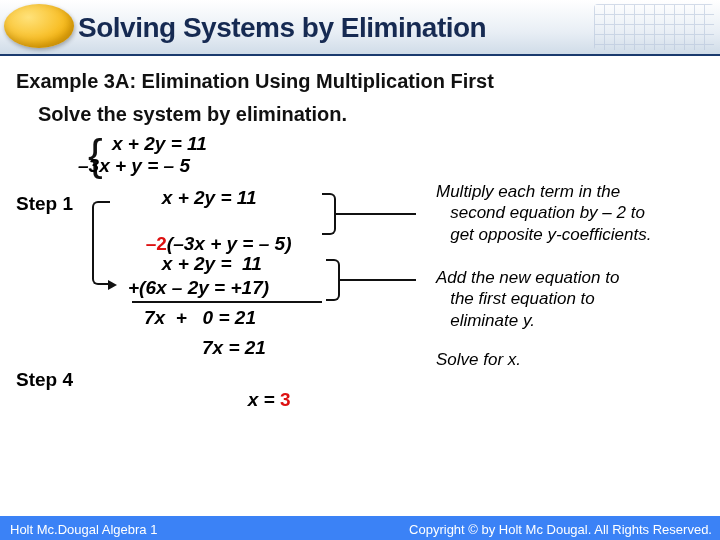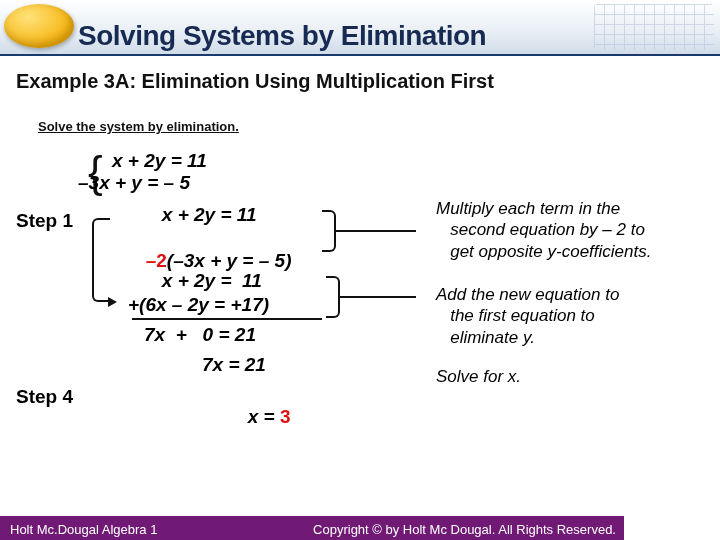--- a/index.html
+++ b/index.html
@@ -2,38 +2,38 @@
 <html><head>
 <meta charset="utf-8">
 <style>
   * { margin:0; padding:0; box-sizing:border-box; }
   body { width:720px; height:540px; background:#fff; font-family:Verdana,Arial,sans-serif; position:relative; overflow:hidden; }
   .header { position:relative; height:56px; background:linear-gradient(#fff,#e8eef5 60%,#d0dce8); border-bottom:2px solid #1a3a6e; }
   .grid-bg { position:absolute; right:6px; top:4px; width:120px; height:46px;
     background-image:linear-gradient(#b8c6dc 1px,transparent 1px),linear-gradient(90deg,#b8c6dc 1px,transparent 1px);
     background-size:10px 10px; opacity:.6; border-radius:4px; }
   .blob { position:absolute; left:4px; top:4px; width:70px; height:44px; background:radial-gradient(ellipse at 35% 30%,#ffe27a,#f6b40e 70%); border-radius:50%; box-shadow:inset -3px -4px 8px rgba(120,80,0,.4), 1px 2px 4px rgba(0,0,0,.3); }
-  .title { position:absolute; left:78px; top:20px; font-weight:bold; font-size:28px; color:#162a52; letter-spacing:-.5px; }
+  .title { position:absolute; left:78px; top:12px; font-weight:bold; font-size:28px; color:#162a52; letter-spacing:-.5px; }
   .content { padding:10px 16px 0 16px; }
-  .example-head { font-weight:bold; font-size:20px; color:#111; margin:4px 0 26px; }
-  .instruct { font-weight:bold; font-size:13px; color:#111; margin:0 0 16px 22px;text-decoration:underline; }
+  .example-head { font-weight:bold; font-size:20px; color:#111; margin:4px 0 10px; }
+  .instruct { font-weight:bold; font-size:20px; color:#111; margin:0 0 7px 22px; }
   .system { margin-left:90px; font-style:italic; font-weight:bold; font-size:19px; position:relative; height:48px; }
   .brace { position:absolute; left:-18px; top:0; font-size:44px; font-style:normal; font-weight:normal; color:#111; line-height:44px; }
   .sys-l1 { position:absolute; left:6px; top:0; }
   .sys-l2 { position:absolute; left:-28px; top:22px;text-align:right; }
   .work { position:relative; height:270px; }
   .step-lbl { position:absolute; font-weight:bold; font-size:19px; }
   .math { position:absolute; font-style:italic; font-weight:bold; font-size:19px; white-space:pre; }
   .red { color:#d11; }
   .note { position:absolute; font-style:italic; font-size:17px; line-height:1.25;margin-left:20px; }
   .uline { position:absolute; height:2px; background:#111; }
   .carrow { position:absolute; border:2px solid #111; border-right:none; border-radius:6px 0 0 6px; }
   .arrowhead { position:absolute; width:0; height:0; border-top:5px solid transparent; border-bottom:5px solid transparent; border-left:9px solid #111; }
   .sm-bracket { position:absolute; border:2px solid #111; border-left:none; border-radius:0 6px 6px 0; }
-  .footer { position:absolute; left:0; bottom:0; width:624px; height:24px; background:#701a75; }
+  .footer { position:absolute; left:0; bottom:0; width:720px; height:24px; background:#3b82f6; }
   .foot-l { position:absolute; left:10px; bottom:3px; color:#fff; font-size:13px; }
   .foot-r { position:absolute; right:8px; bottom:3px; color:#fff; font-size:13px; }
   .nrm { font-style:normal; }
 </style>
 </head>
 <body>
 
 <div class="header">
   <div class="grid-bg"></div>
   <div class="blob"></div>

